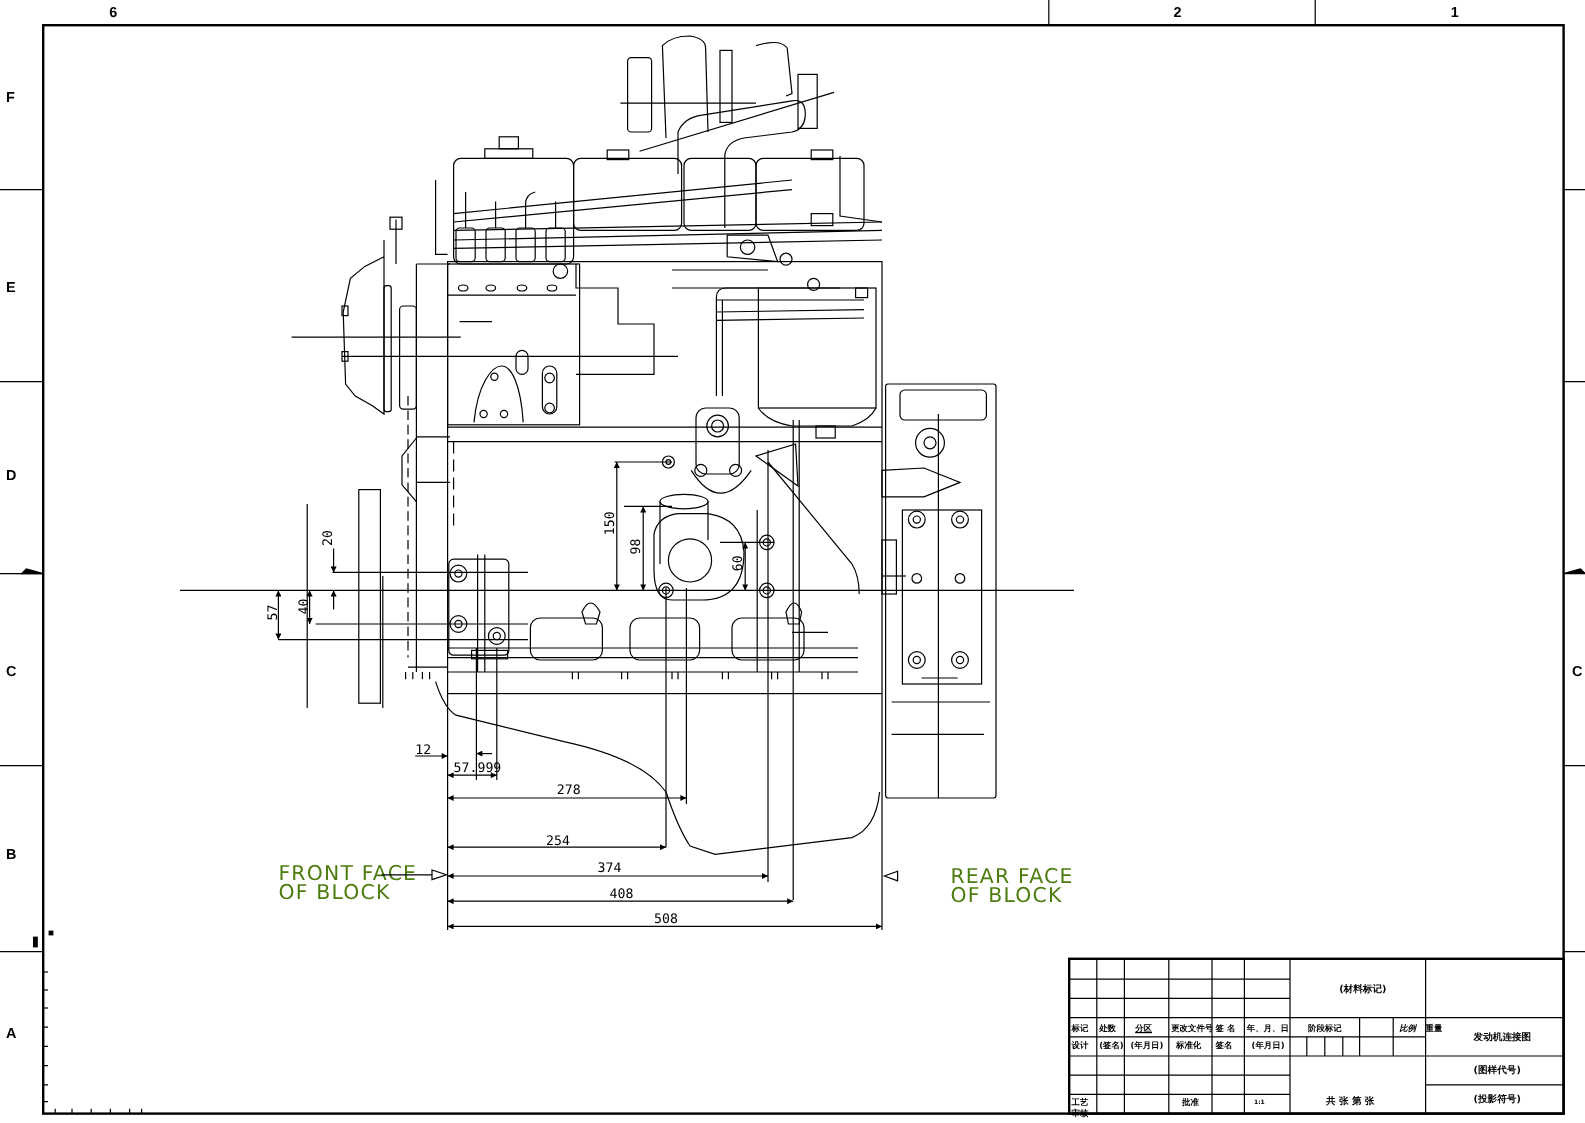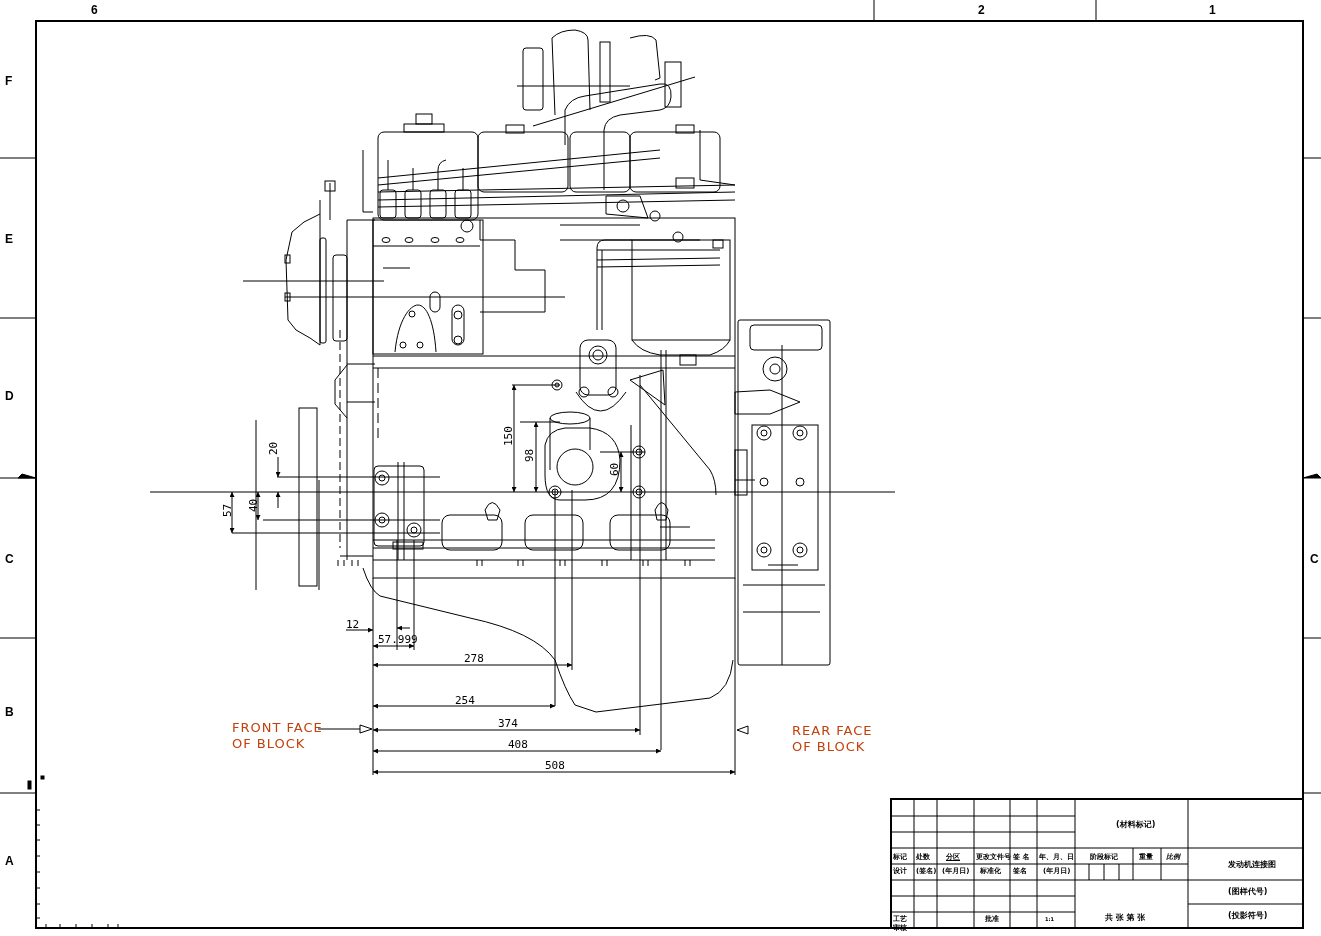--- a/index.html
+++ b/index.html
@@ -1,20 +1,20 @@
 <!DOCTYPE html>
 <html><head>
 <meta charset="utf-8">
 <style>
   html, body { margin: 0; padding: 0; background: #ffffff; }
   body { width: 1321px; height: 936px; position: relative; overflow: hidden; font-family: "Liberation Sans", sans-serif; }
   #sheet { position: absolute; left: 0; top: 0; width: 1321px; height: 936px; }
   .zone-label { position: absolute; font-family: "Liberation Sans", sans-serif; font-weight: bold; font-size: 12px; color: #000; }
   .dim { font-family: "DejaVu Sans Mono", monospace; font-size: 11px; fill: #000; }
-  .note { position: absolute; font-family: "DejaVu Sans", sans-serif; font-size: 13px; letter-spacing: 1px; line-height: 16px; color: #c2410c; }
+  .note { position: absolute; font-family: "DejaVu Sans", sans-serif; font-size: 17px; letter-spacing: 1px; line-height: 16px; color: #4d7c0f; }
   .tb-cell { position: absolute; font-family: "DejaVu Sans", sans-serif; font-weight: bold; font-size: 7px; color: #000; white-space: nowrap; }
   .tb-big { font-size: 8px; }
 </style>
 </head>
 <body>
 
 <div id="sheet">
 
   <div class="zone-label" style="left:91px;top:3px;">6</div>
   <div class="zone-label" style="left:978px;top:3px;">2</div>
@@ -348,21 +348,21 @@
     </g>
   </svg>
 
   <div>
     <div class="tb-cell tb-big" style="left:1116px;top:819px;">(材料标记)</div>
     <div class="tb-cell tb-big" style="left:1228px;top:859px;text-align:right;">发动机连接图</div>
     <div class="tb-cell tb-big" style="left:1228px;top:886px;">(图样代号)</div>
     <div class="tb-cell tb-big" style="left:1228px;top:910px;">(投影符号)</div>
     <div class="tb-cell tb-big" style="left:1105px;top:912px;">共 张 第 张</div>
     <div class="tb-cell" style="left:1090px;top:852px;">阶段标记</div>
-    <div class="tb-cell" style="left:1139px;top:852px;">重量</div>
+    <div class="tb-cell" style="left:1188px;top:852px;">重量</div>
     <div class="tb-cell" style="left:1166px;top:852px;font-style:italic;">比例</div>
 
     <div class="tb-cell" style="left:893px;top:852px;">标记</div>
     <div class="tb-cell" style="left:916px;top:852px;">处数</div>
     <div class="tb-cell" style="left:946px;top:852px;text-decoration:underline;">分区</div>
     <div class="tb-cell" style="left:976px;top:852px;">更改文件号</div>
     <div class="tb-cell" style="left:1013px;top:852px;">签 名</div>
     <div class="tb-cell" style="left:1039px;top:852px;">年、月、日</div>
 
     <div class="tb-cell" style="left:893px;top:866px;">设计</div>

